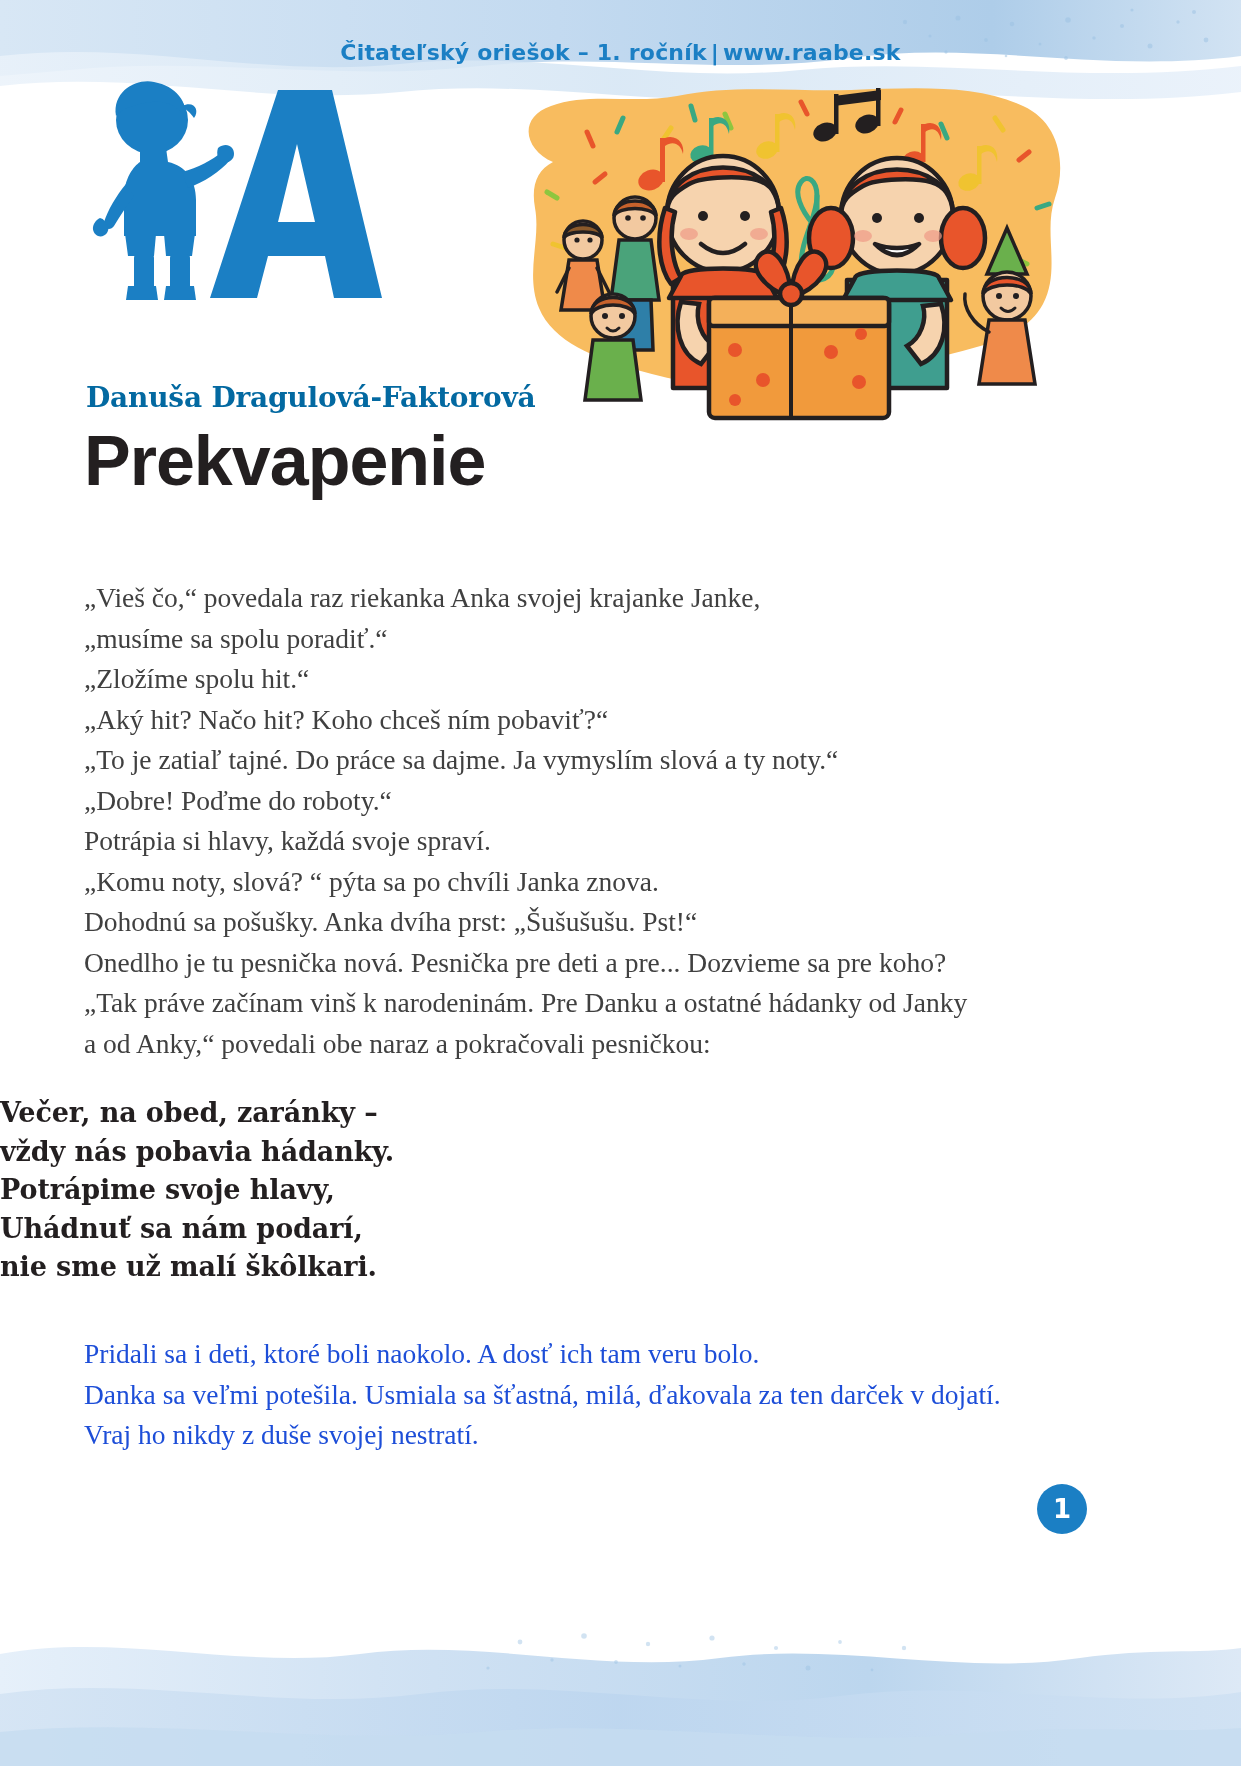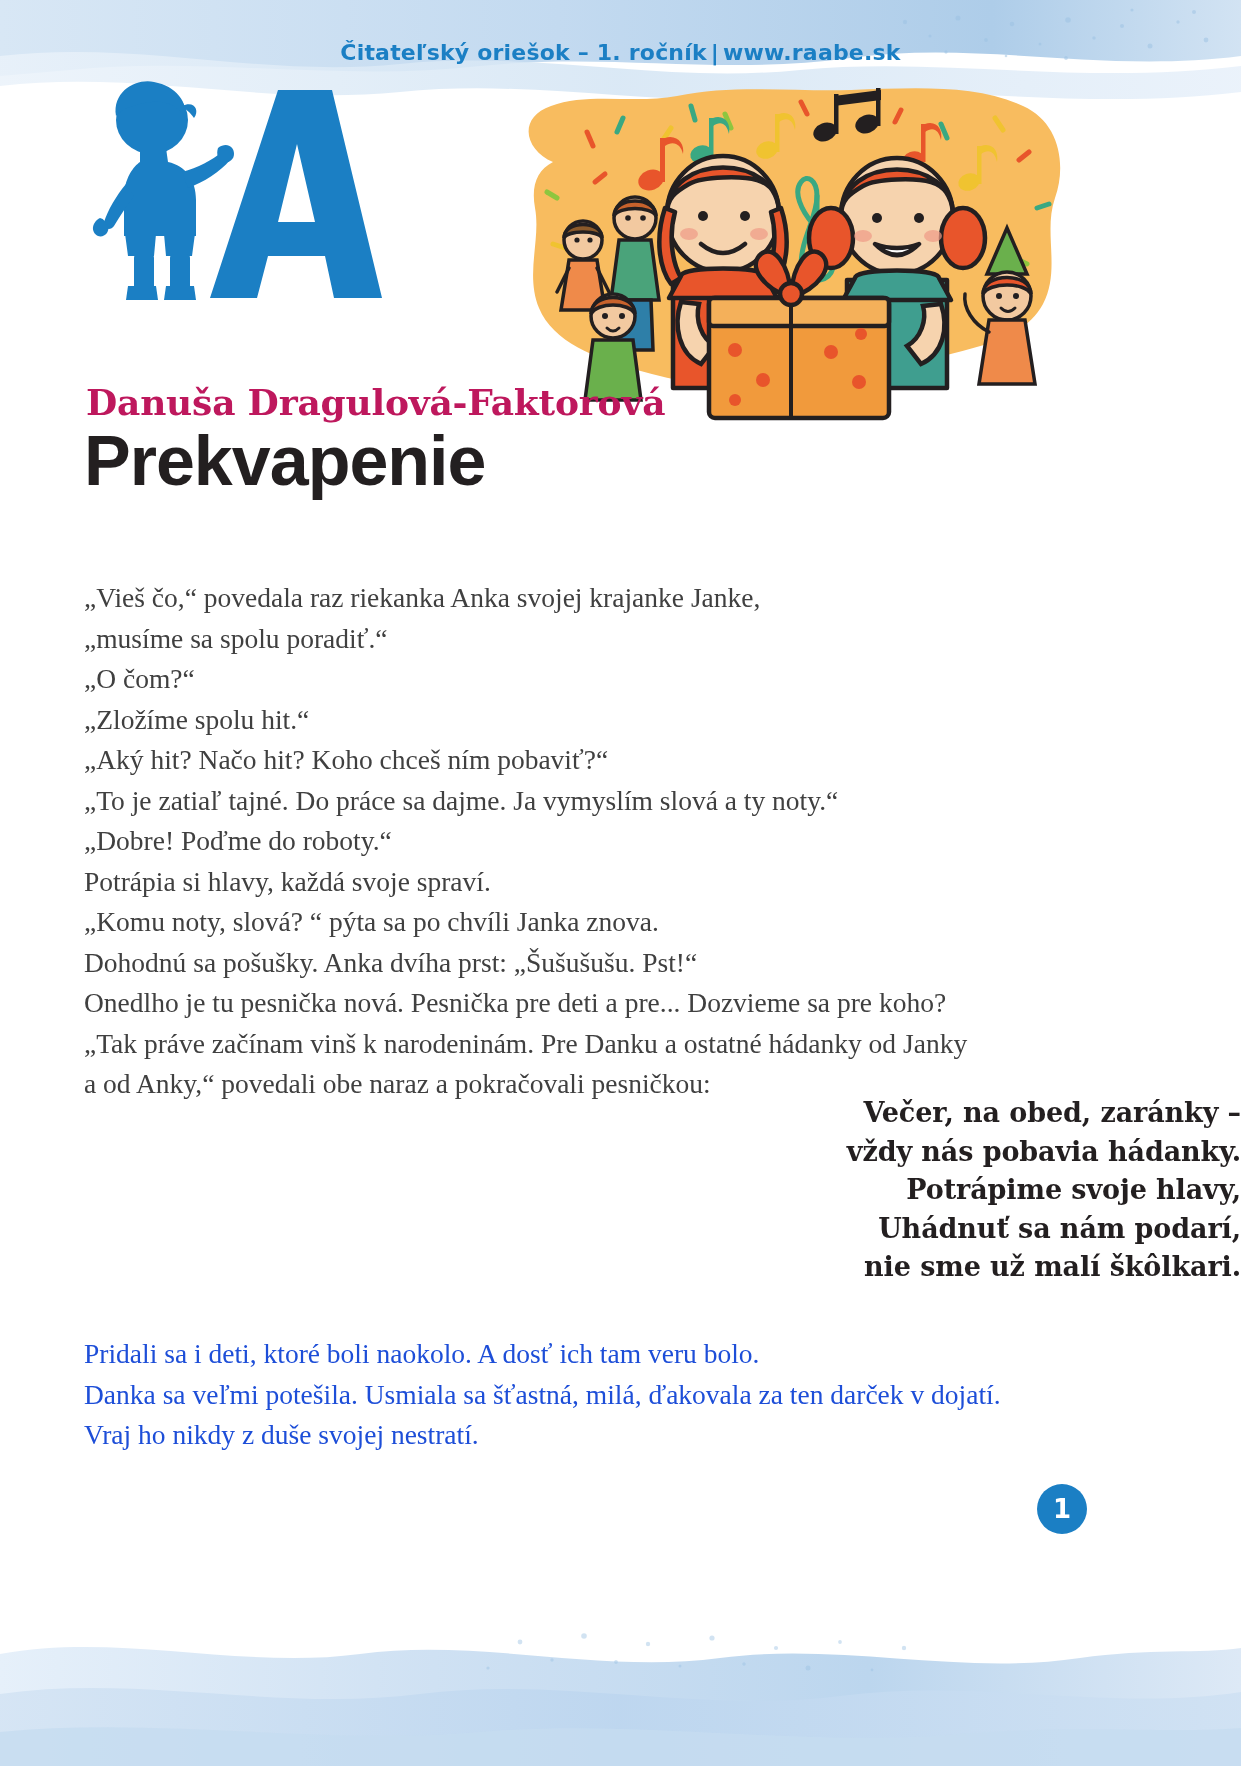--- a/index.html
+++ b/index.html
@@ -70,22 +70,22 @@
     z-index: 3;
   }
   .illo-svg { display: block; }
 
   
   .author {
     position: absolute;
     top: 381px; left: 86px;
     font-family: "DejaVu Serif", serif;
     font-weight: bold;
-    font-size: 36px;
-    color: #be185d;
+    font-size: 28px;
+    color: #0369a1;
     letter-spacing: -0.2px;
     z-index: 6;
   }
   .title {
     position: absolute;
     top: 425px; left: 84px;
     font-family: Liberation Sans, sans-serif;
     font-weight: bold;
     font-size: 70px;
     line-height: 1.05;
@@ -107,21 +107,21 @@
     line-height: 40.5px;
     color: #404040;
     white-space: nowrap;
   }
 
   
   .poem {
     position: absolute;
     top: 1094px; left: 0;
     width: 1241px;
-    text-align: right;
+    text-align: left;
     z-index: 6;
   }
   .poem div {
     font-family: "DejaVu Serif", serif;
     font-weight: bold;
     font-size: 27px;
     line-height: 38.5px;
     color: #231f20;
     letter-spacing: -0.1px;
   }
@@ -418,21 +418,20 @@
     </g>
   </svg>
 </div>
 
 <div class="author">Danuša Dragulová-Faktorová</div>
 <h1 class="title">Prekvapenie</h1>
 
 <div class="story">
   <p>„Vieš čo,“ povedala raz riekanka Anka svojej krajanke Janke,</p>
   <p>„musíme sa spolu poradiť.“</p>
-  <p>„O čom?“</p>
   <p>„Zložíme spolu hit.“</p>
   <p>„Aký hit? Načo hit? Koho chceš ním pobaviť?“</p>
   <p>„To je zatiaľ tajné. Do práce sa dajme. Ja vymyslím slová a ty noty.“</p>
   <p>„Dobre! Poďme do roboty.“</p>
   <p>Potrápia si hlavy, každá svoje spraví.</p>
   <p>„Komu noty, slová? “ pýta sa po chvíli Janka znova.</p>
   <p>Dohodnú sa pošušky. Anka dvíha prst: „Šušušušu. Pst!“</p>
   <p>Onedlho je tu pesnička nová. Pesnička pre deti a pre... Dozvieme sa pre koho?</p>
   <p>„Tak práve začínam vinš k narodeninám. Pre Danku a ostatné hádanky od Janky</p>
   <p>a od Anky,“ povedali obe naraz a pokračovali pesničkou:</p>

